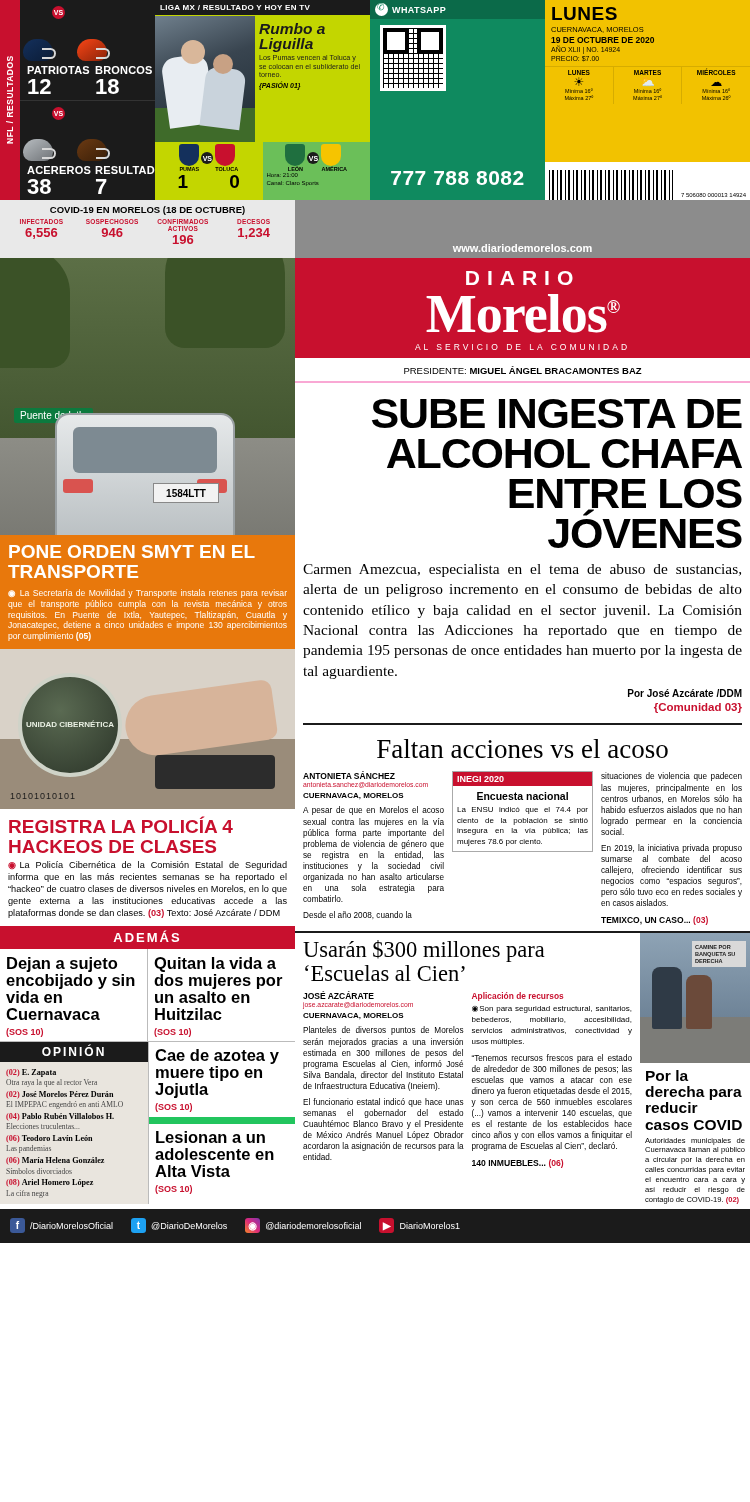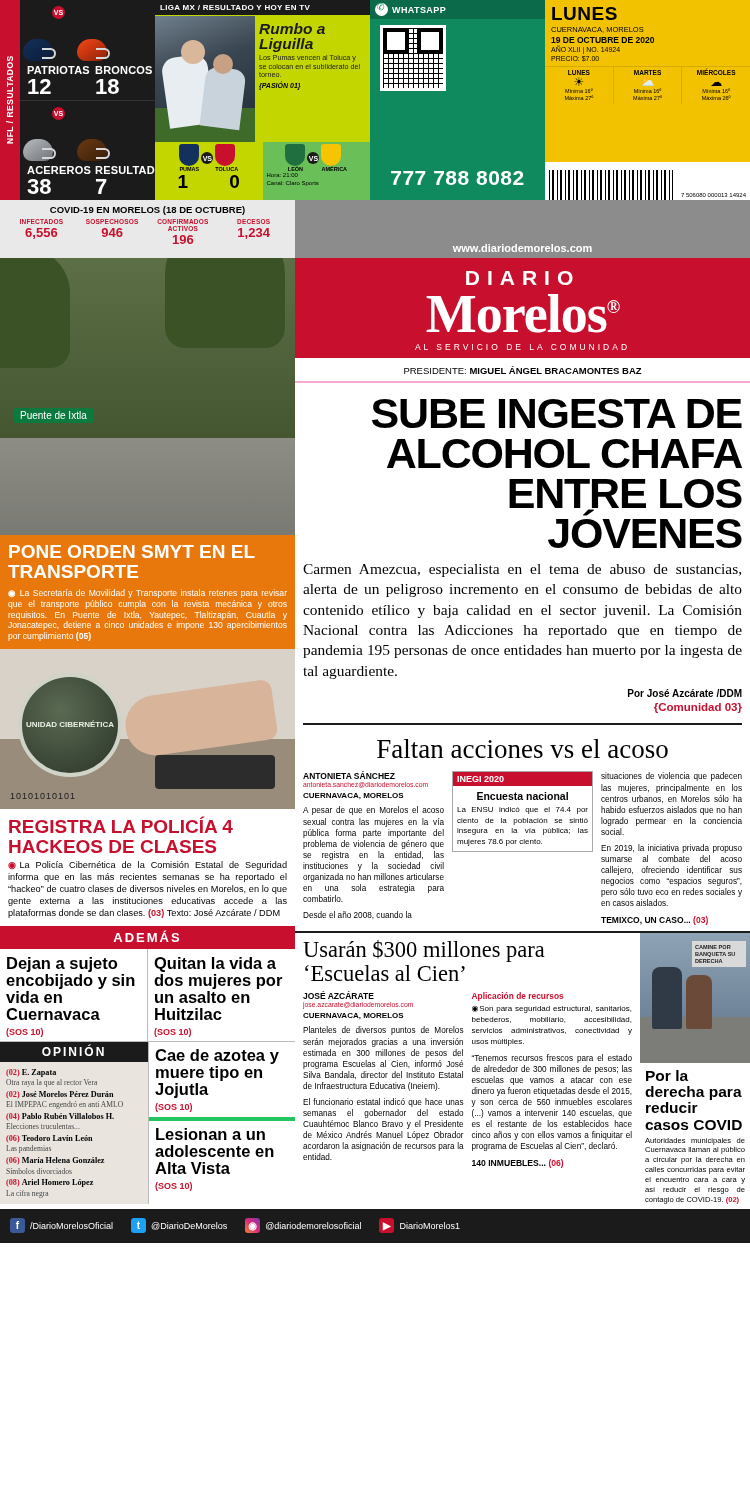--- a/index.html
+++ b/index.html
@@ -216,21 +216,21 @@
   .brief-title { font-size: 16.5px; font-weight: bold; line-height: 1.03; }
   .brief-ref { color: #c8102e; font-size: 9px; font-weight: bold; margin-top: 4px; }
 
   .opinion-bar { background: #1b1b1b; color:#fff; text-align:center; font-size: 12px; font-weight:bold; letter-spacing: 2px; padding: 3px 0; }
   .opinion-wrap { display:flex; }
   .opinion-list { width: 148px; background: #e9e5de; padding: 5px 6px; }
   .op-item { font-size: 8.2px; line-height: 1.4; font-family: Liberation Serif, serif; }
   .op-item .num { color: #c8102e; font-weight: bold; }
   .op-sub { font-size: 7.6px; color:#444; }
   .briefs2 { flex: 1; border-left: 1px solid #bbb; }
-  .brief2 { padding: 5px 6px; border-bottom: 4px solid #22c55e; }
+  .brief2 { padding: 5px 6px; border-bottom: 7px solid #22c55e; }
 
   
   .rule { border-top: 2px solid #1b1b1b; margin: 4px 8px; }
   .sec-headline { font-family: "Liberation Serif", serif; font-size: 27px; text-align: center; padding: 5px 0 6px; }
   .cols3 { display: flex; gap: 8px; padding: 0 8px 6px; border-bottom: 2px solid #1b1b1b; }
   .c3 { flex: 1; }
   .author { font-size: 8.5px; font-weight: bold; }
   .email { font-size: 6.8px; color: #c8102e; }
   .place { font-size: 8px; font-weight: bold; margin-top: 3px; }
   .p { font-size: 8.2px; line-height: 1.35; text-align: justify; margin-top: 5px; }
@@ -460,20 +460,26 @@
   <div class="main">
 
     <div class="left-col">
 
       <div class="photo1">
         <div class="p1-green"></div>
         <div class="p1-tree" style="left:-20px;top:-10px"></div>
         <div class="p1-tree" style="right:10px;top:-30px;width:120px"></div>
         <div class="p1-road"></div>
         <div class="sign">Puente de Ixtla</div>
+        <div class="car">
+          <div class="car-window"></div>
+          <div class="car-light-l"></div>
+          <div class="car-light-r"></div>
+          <div class="car-plate">1584LTT</div>
+        </div>
         <div class="p1-band">
           <div class="p1-kicker">PONE ORDEN SMYT EN EL TRANSPORTE</div>
         </div>
       </div>
       <div class="p1-body">
         <span class="bullet">◉ </span><span>La Secretaría de Movilidad y Transporte instala retenes para revisar que el transporte público cumpla con la revista mecánica y otros requisitos. En Puente de Ixtla, Yautepec, Tlaltizapán, Cuautla y Jonacatepec, detiene a cinco unidades e impone 130 apercibimientos por cumplimiento</span>
         <span class="p1-ref">(05)</span>
       </div>
 
       <div class="photo2">
@@ -572,21 +578,21 @@
       <div class="section-tag">{Comunidad 03}</div>
 
       <div class="rule"></div>
       <div class="sec-headline">Faltan acciones vs el acoso</div>
 
       <div class="cols3">
         <div class="c3">
           <div class="author">ANTONIETA SÁNCHEZ</div>
           <div class="email">antonieta.sanchez@diariodemorelos.com</div>
           <div class="place">CUERNAVACA, MORELOS</div>
-          <div class="p">A pesar de que en Morelos el acoso sexual contra las mujeres en la vía pública forma parte importante del problema de violencia de género que se registra en la entidad, las instituciones y la sociedad civil organizada no han millones articularse en una sola estrategia para combatirlo.</div>
+          <div class="p">A pesar de que en Morelos el acoso sexual contra las mujeres en la vía pública forma parte importante del problema de violencia de género que se registra en la entidad, las instituciones y la sociedad civil organizada no han asalto articularse en una sola estrategia para combatirlo.</div>
           <div class="p">Desde el año 2008, cuando la</div>
         </div>
         <div class="c3">
           <div class="inegi-box">
             <div class="inegi-head">INEGI 2020</div>
             <div class="inegi-body">
               <div class="inegi-title">Encuesta nacional</div>
               <div class="inegi-p">La ENSU indicó que el 74.4 por ciento de la población se sintió insegura en la vía pública; las mujeres 78.6 por ciento.</div>
             </div>
           </div>

